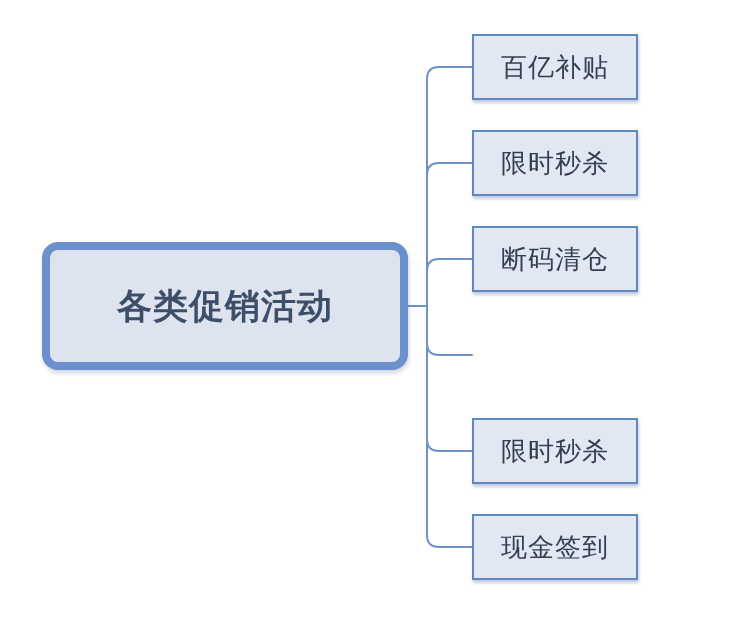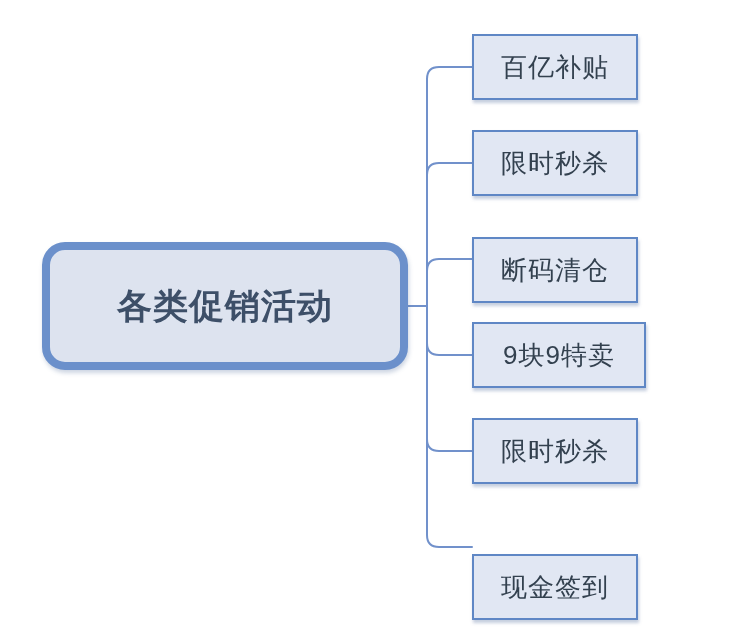--- a/index.html
+++ b/index.html
@@ -40,21 +40,21 @@
     justify-content:center;
     cursor:default;
   }
   .root-node{
     left:42px;
     top:242px;
     width:366px;
     height:128px;
     background:var(--root-fill);
     border:8px solid var(--root-border);
-    border-radius:23px;
+    border-radius:16px;
     box-shadow:1px 3px 4px rgba(90,115,160,0.30);
   }
   .root-node .label{
     font-size:35px;
     font-weight:bold;
     color:var(--root-text);
     letter-spacing:1px;
     white-space:nowrap;
   }
   .branch-node{
@@ -67,24 +67,24 @@
     box-shadow:1px 3px 3px rgba(90,115,160,0.35);
   }
   .branch-node .label{
     font-size:26px;
     color:var(--node-text);
     letter-spacing:1px;
     white-space:nowrap;
   }
   .pos-1{ top:34px;  }
   .pos-2{ top:130px; }
-  .pos-3{ top:237px; }
+  .pos-3{ top:226px; }
   .pos-4{ top:322px; width:174px; }
   .pos-5{ top:418px; }
-  .pos-6{ top:514px;margin-top:40px; }
+  .pos-6{ top:514px; }
 </style>
 </head>
 <body>
 
 <div class="canvas">
 
   <svg class="connectors" viewBox="0 0 738 628" xmlns="http://www.w3.org/2000/svg">
     <g fill="none" stroke="#7191cb" stroke-width="2" stroke-linecap="round">
       <path d="M 408 306 H 427"></path>
       <path d="M 427 306 V 79  Q 427 67  439 67  H 472"></path>
@@ -105,23 +105,20 @@
   </div>
 
   <div class="node branch-node pos-2">
     <span class="label">限时秒杀</span>
   </div>
 
   <div class="node branch-node pos-3">
     <span class="label">断码清仓</span>
   </div>
 
-  <div class="node branch-node pos-4">
-    <span class="label">9块9特卖</span>
-  </div>
 
   <div class="node branch-node pos-5">
     <span class="label">限时秒杀</span>
   </div>
 
   <div class="node branch-node pos-6">
     <span class="label">现金签到</span>
   </div>
 
 </div>

